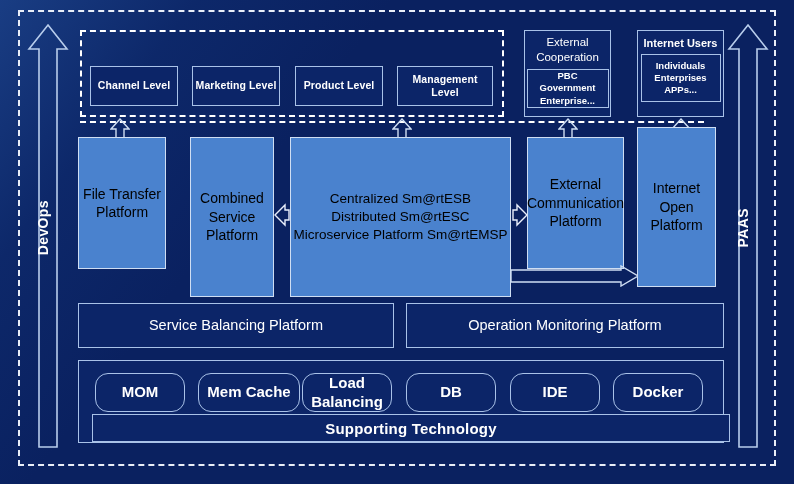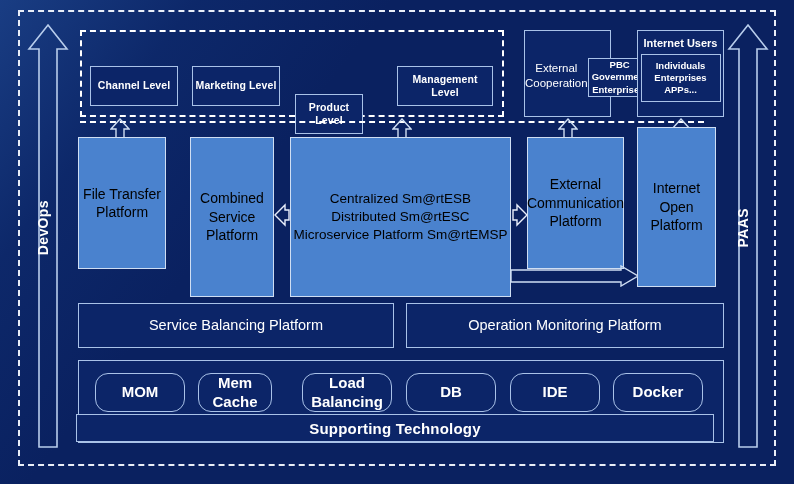--- a/index.html
+++ b/index.html
@@ -151,31 +151,31 @@
   <div class="vbar-text" style="left:735px; top:208px;">PAAS</div>
 
   <div class="abs dashed-inner" style="left:80px; top:30px; width:424px; height:87px;"></div>
 
   <div class="abs solid-box lvl-label" style="left:90px; top:66px; width:88px; height:40px;">
     <span>Channel Level</span>
   </div>
   <div class="abs solid-box lvl-label" style="left:192px; top:66px; width:88px; height:40px;">
     <span>Marketing Level</span>
   </div>
-  <div class="abs solid-box lvl-label" style="left:295px; top:66px; width:68px; height:40px;margin-top:28px;">
+  <div class="abs solid-box lvl-label" style="left:295px; top:66px; width:88px; height:40px;">
     <span>Product Level</span>
   </div>
   <div class="abs solid-box lvl-label" style="left:397px; top:66px; width:96px; height:40px;">
     <span>Management Level</span>
   </div>
 
   <div class="abs" style="left:80px; top:121px; width:624px; height:0;
               border-top:2px dashed #ffffff;"></div>
 
-  <div class="abs solid-box" style="left:524px; top:30px; width:87px; height:87px; justify-content:flex-start; padding-top:4px;">
+  <div class="abs solid-box" style="left:524px; top:30px; width:87px; height:87px; flex-direction:column; justify-content:flex-start; padding-top:4px;">
     <span class="ext-title">External Cooperation</span>
     <div class="solid-box sub-note" style="width:74px; height:37px; margin-top:4px; padding:0 3px;">
       <span>PBC Government Enterprise...</span>
     </div>
   </div>
 
   <div class="abs solid-box" style="left:637px; top:30px; width:87px; height:87px; flex-direction:column; justify-content:flex-start; padding-top:5px;">
     <span class="head-title">Internet Users</span>
     <div class="solid-box sub-note" style="width:72px; height:46px; margin-top:4px; padding:0 3px;">
       <span>Individuals Enterprises APPs...</span>
@@ -248,33 +248,33 @@
   </div>
   <div class="abs solid-box gov-label" style="left:406px; top:303px; width:318px; height:45px;">
     <span>Operation Monitoring Platform</span>
   </div>
 
   <div class="abs solid-box" style="left:78px; top:360px; width:646px; height:83px;"></div>
 
   <div class="abs solid-box tech-label" style="left:95px; top:373px; width:90px; height:39px;">
     <span>MOM</span>
   </div>
-  <div class="abs solid-box tech-label" style="left:198px; top:373px; width:74px; height:39px;">
+  <div class="abs solid-box tech-label" style="left:198px; top:373px; width:102px; height:39px;">
     <span style="white-space:pre-line;">Mem Cache</span>
   </div>
   <div class="abs solid-box tech-label" style="left:302px; top:373px; width:90px; height:39px;">
     <span style="white-space:pre-line;">Load Balancing</span>
   </div>
   <div class="abs solid-box tech-label" style="left:406px; top:373px; width:90px; height:39px;">
     <span>DB</span>
   </div>
   <div class="abs solid-box tech-label" style="left:510px; top:373px; width:90px; height:39px;">
     <span>IDE</span>
   </div>
   <div class="abs solid-box tech-label" style="left:613px; top:373px; width:90px; height:39px;">
     <span>Docker</span>
   </div>
 
-  <div class="abs solid-box support-label" style="left:76px; top:414px; width:638px; height:28px;">
+  <div class="abs solid-box support-label" style="left:92px; top:414px; width:638px; height:28px;">
     <span>Supporting Technology</span>
   </div>
 
 </div>
 
 </body></html>

